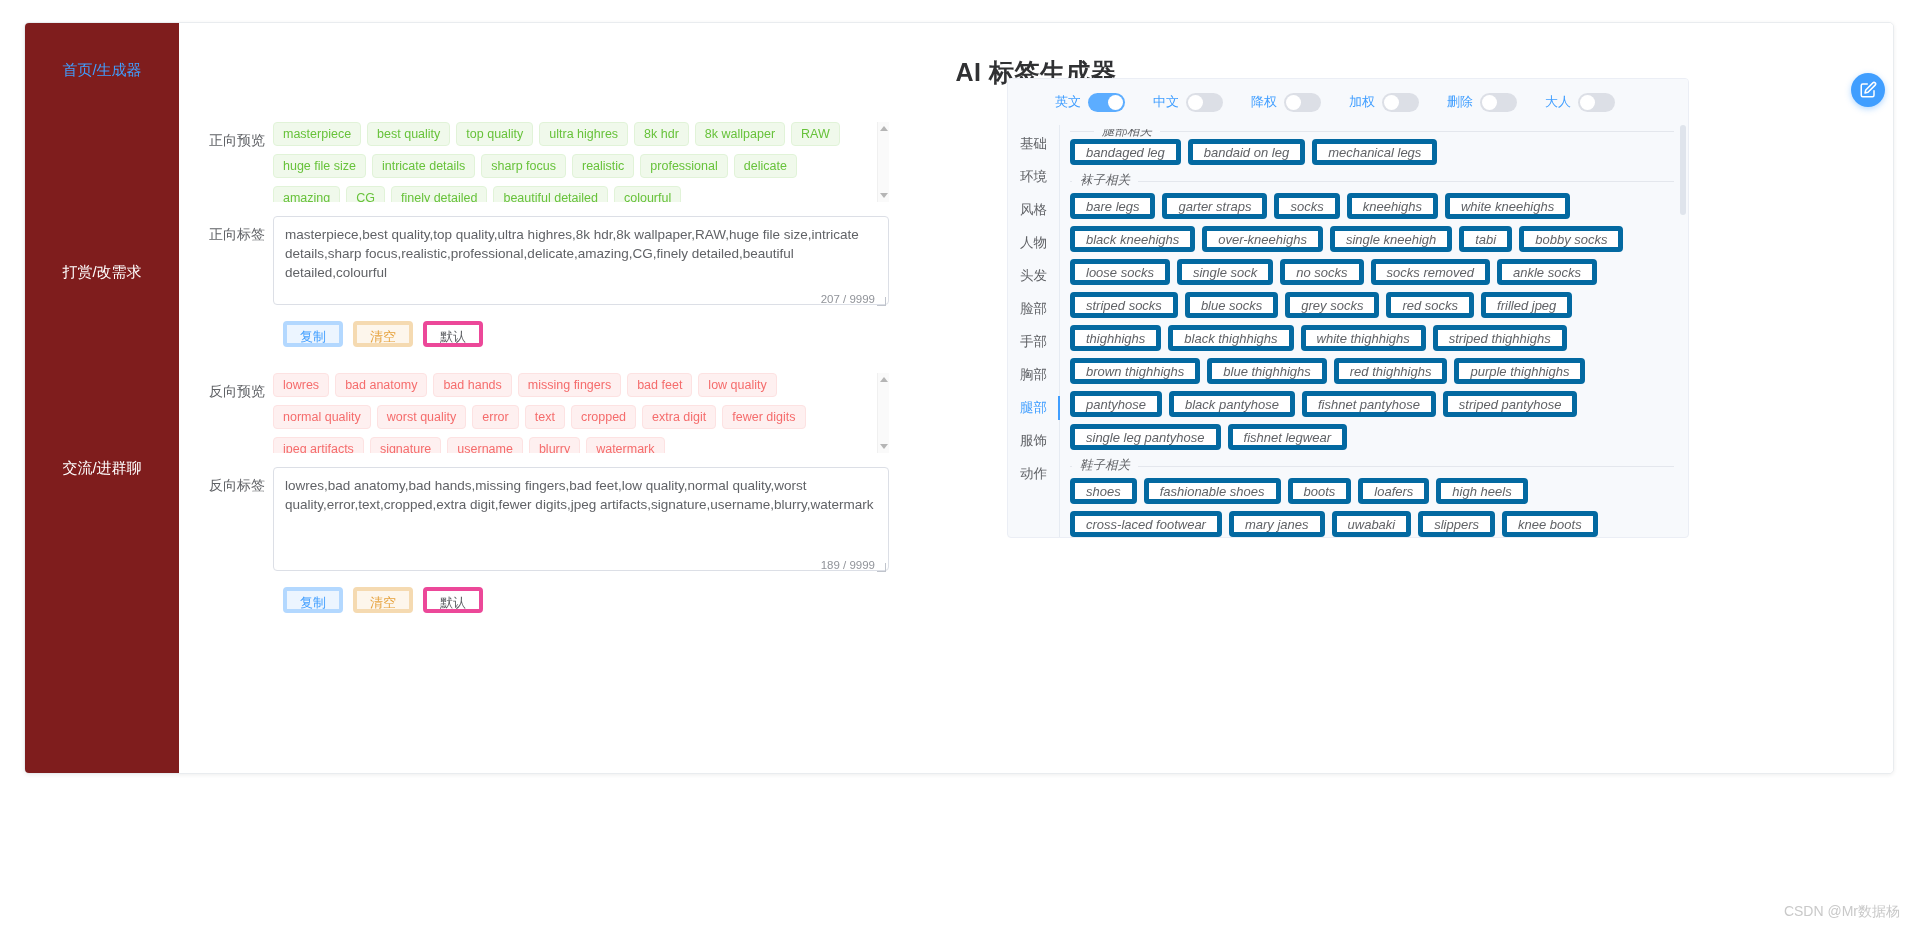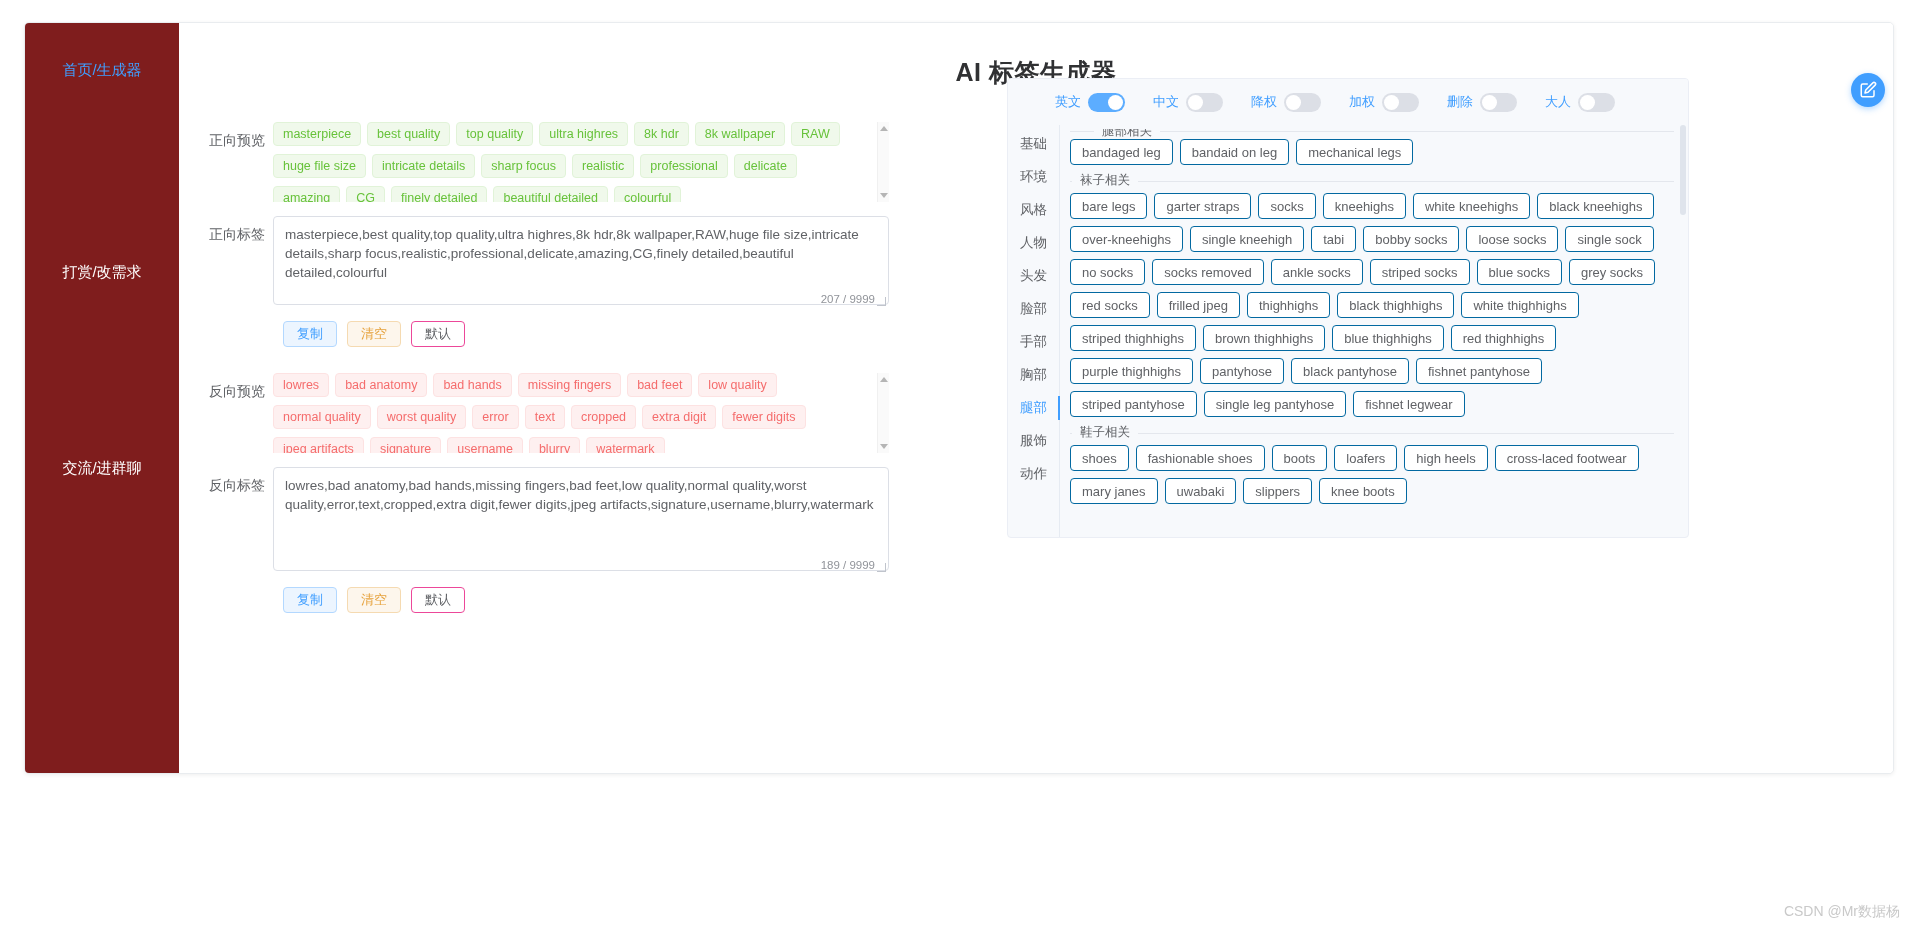--- a/index.html
+++ b/index.html
@@ -187,21 +187,21 @@
   .btn-row { margin: 12px 0 0 74px; display: flex; }
   .btn {
     height: 26px;
     padding: 0 13px;
     margin-right: 10px;
     border-radius: 4px;
     font-size: 13px;
     line-height: 24px;
     cursor: pointer;
     background: #fff;
-    border: 1px solid #ec4899;
+    border: 4px solid #ec4899;
     color: #606266;
   }
   .btn.primary { background: #ecf5ff; border-color: #b3d8ff; color: #409eff; }
   .btn.warning { background: #fdf6ec; border-color: #f5dab1; color: #e6a23c; }
 
   .gap-18 { height: 14px; }
   .gap-28 { height: 26px; }
 
   
   .right-panel {
@@ -274,29 +274,30 @@
     right: -1px; top: 5px;
     width: 2px; height: 24px;
     background: #409eff;
   }
 
   .tag-area {
     flex: 1;
     position: relative;
     padding: 4px 14px 0 10px;
     overflow: hidden;
+    font-style: italic;
   }
   .tag-row { display: flex; flex-wrap: wrap; align-items: center; }
   .tag {
     display: inline-flex;
     align-items: center;
     height: 26px;
     padding: 0 11px;
     margin: 0 7px 7px 0;
-    border: 1px solid #0369a1;
+    border: 5px solid #0369a1;
     border-radius: 4px;
     background: #ffffff;
     font-size: 13px;
     color: #606266;
     white-space: nowrap;
     cursor: pointer;
   }
   .divider {
     width: 100%;
     position: relative;

